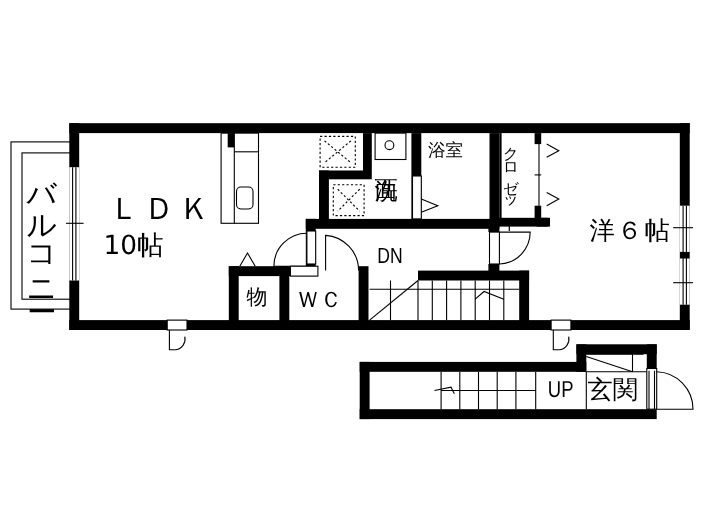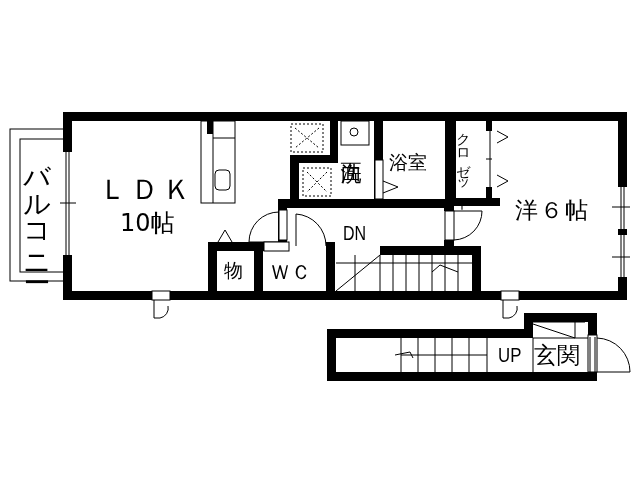--- a/index.html
+++ b/index.html
@@ -161,22 +161,22 @@
   <g fill="none" stroke="#000" stroke-width="1">
     <rect x="588" y="335" width="9" height="37" fill="#fff"></rect>
     <line x1="590" y1="337" x2="590" y2="372"></line>
     <line x1="595" y1="337" x2="595" y2="372"></line>
     <path d="M 597 338 A 34 34 0 0 1 630 372 L 597 372"></path>
   </g>
 </svg>
 
 <div class="lbl vert" style="left:24px;top:146px;font-size:27px;letter-spacing:0px;">バルコニー</div>
 <div class="lbl" style="left:99px;top:176px;font-size:28px;letter-spacing:4px;">ＬＤＫ</div>
-<div class="lbl" style="left:120px;top:211px;font-size:24px;">10帖</div>
+<div class="lbl" style="left:94px;top:211px;font-size:24px;">10帖</div>
 <div class="lbl vert" style="left:340px;top:146px;font-size:21px;">洗面</div>
-<div class="lbl" style="left:389px;top:153px;font-size:19px;">浴室</div>
+<div class="lbl" style="left:389px;top:130px;font-size:16px;font-family:Liberation Mono, monospace;">浴室</div>
 <div class="lbl vert" style="left:457px;top:123px;font-size:14px;">クロゼット</div>
-<div class="lbl" style="left:515px;top:199px;font-size:23px;letter-spacing:2px;">洋６帖</div>
+<div class="lbl" style="left:536px;top:199px;font-size:23px;letter-spacing:2px;">洋６帖</div>
 <div class="lbl" style="left:224px;top:261px;font-size:19px;">物</div>
 <div class="lbl" style="left:270px;top:262px;font-size:20px;letter-spacing:1px;">ＷＣ</div>
 <div class="lbl" style="left:343px;top:223px;font-size:20px;font-family:'Liberation Sans', sans-serif;transform:scaleX(0.8);transform-origin:left;">DN</div>
 <div class="lbl" style="left:498px;top:344px;font-size:21px;font-family:'Liberation Sans', sans-serif;transform:scaleX(0.8);transform-origin:left;">UP</div>
 <div class="lbl" style="left:534px;top:344px;font-size:23px;">玄関</div>
 
 </body></html>

